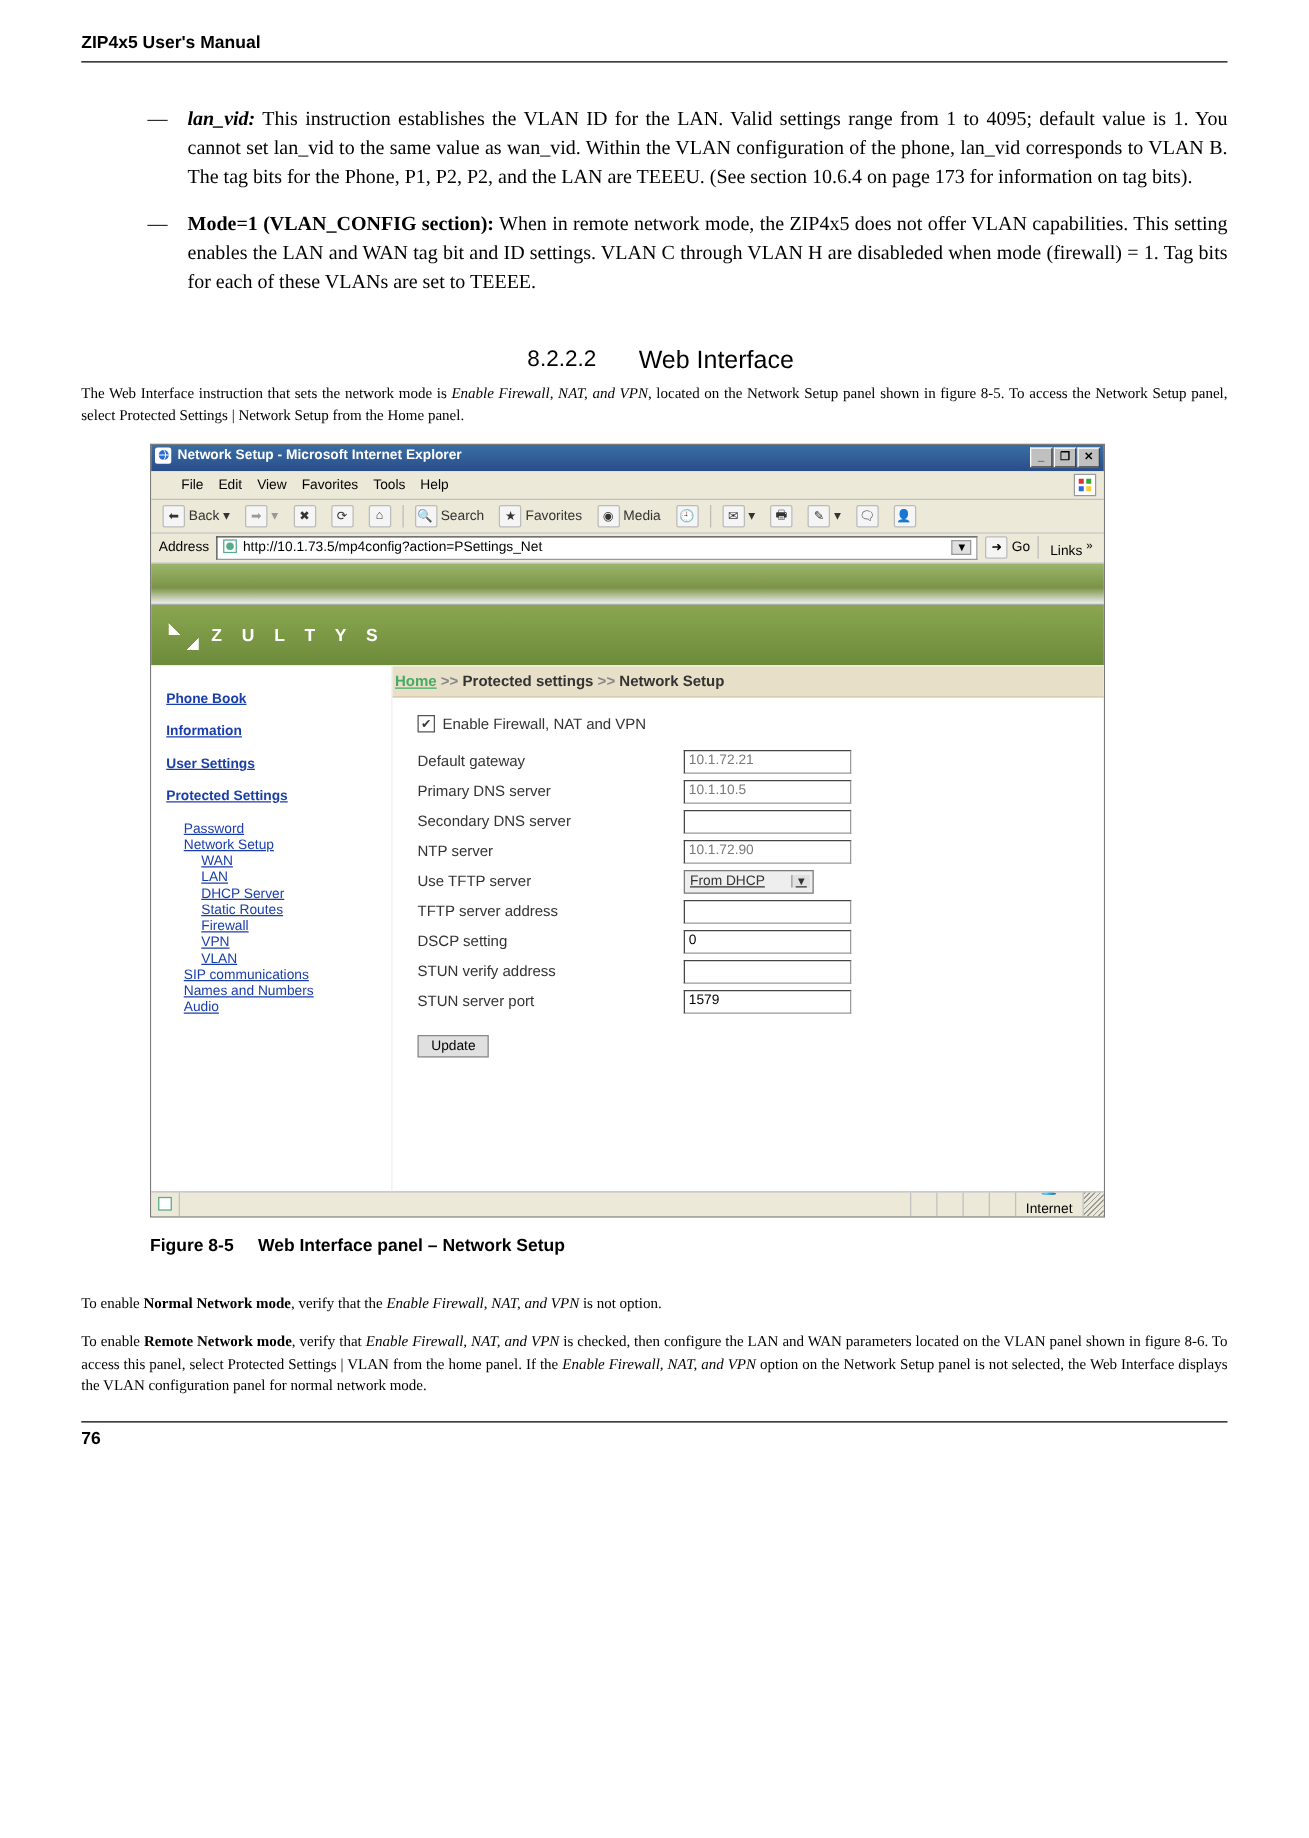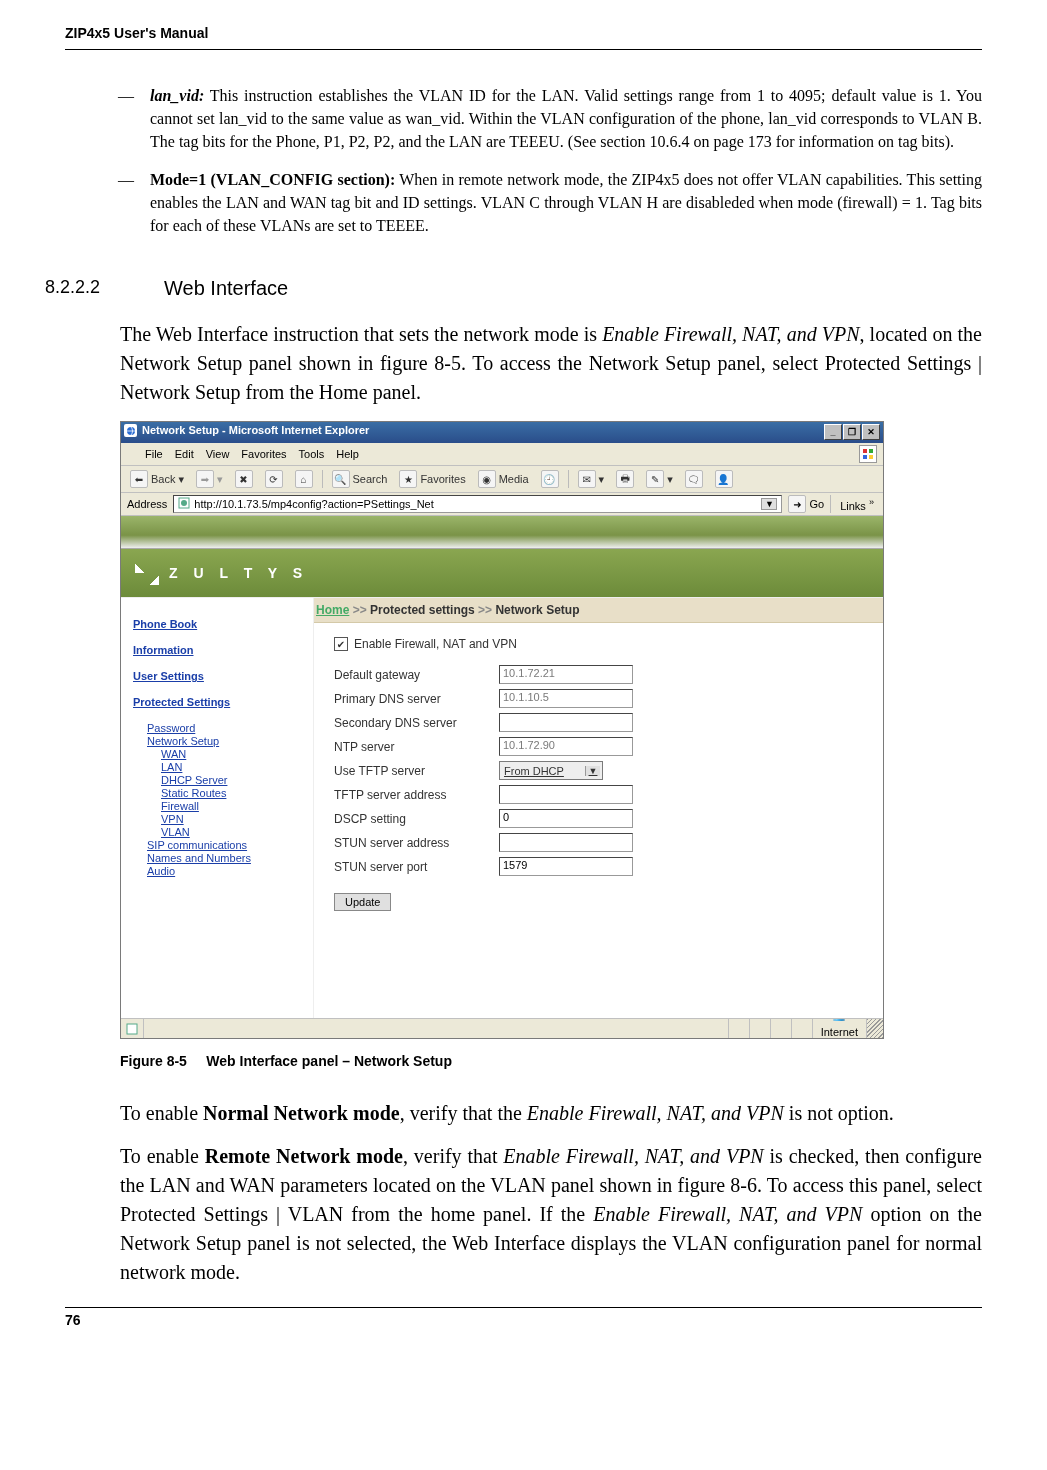--- a/index.html
+++ b/index.html
@@ -53,26 +53,26 @@
     width: 115px;
     vertical-align: top;
   }
   .sec-title {
     font-family: Arial, Helvetica, sans-serif;
     font-size: 20px;
     display: inline-block;
   }
   .section-heading {
     margin-top: 40px;
-    margin-bottom: 20px;
+    margin-bottom: 6px;
     margin-left: -20px;
+    text-align: center;
   }
   .body-para {
-    margin-left: 55px;
-    font-size: 20px;
+    font-size: 12px;
     line-height: 1.45;
     text-align: justify;
     margin-bottom: 14px;
   }
   .ital { font-style: italic; }
   .bold { font-weight: bold; }
 
   
   .ie-window {
     width: 762px;
@@ -229,21 +229,21 @@
     padding:5px 2px;
     font-size:12px;
     color:#333;
     font-weight:bold;
   }
   .breadcrumb a { color:#4a6; text-decoration:underline; font-weight:bold;}
   .breadcrumb .sep { color:#888; }
   .form-area { padding:14px 20px; font-size:12px; color:#333; }
   .cbrow { margin-bottom:14px; display:flex;align-items:center;gap:6px;}
   .frow {
-    display:flex;align-items:center;margin-bottom:5px;
+    display:flex;align-items:center;margin-bottom:5px;gap:48px;
   }
   .flabel { width:165px; }
   .finput {
     width:126px;border:1px inset #999;background:#fff;padding:1px 3px;font-size:11px;height:15px;
     color:#7a7a7a;
   }
   .finput.editable { color:#000; }
   .fselect {
     border:1px solid #7a7a7a;background:#eee;font-size:11px;display:inline-flex;align-items:center;
     padding:0 2px 0 4px;height:17px;width:96px;justify-content:space-between;text-decoration:underline;
@@ -483,21 +483,21 @@
           </div>
           <div class="frow">
               <span class="flabel">TFTP server address</span>
               <span class="finput"></span>
             </div>
           <div class="frow">
               <span class="flabel">DSCP setting</span>
               <span class="finput editable">0</span>
             </div>
           <div class="frow">
-              <span class="flabel">STUN server address</span>
+              <span class="flabel">STUN verify address</span>
               <span class="finput"></span>
             </div>
           <div class="frow">
               <span class="flabel">STUN server port</span>
               <span class="finput editable">1579</span>
             </div>
           <button class="update-btn">Update</button>
         </div>
       </div>
     </div>

